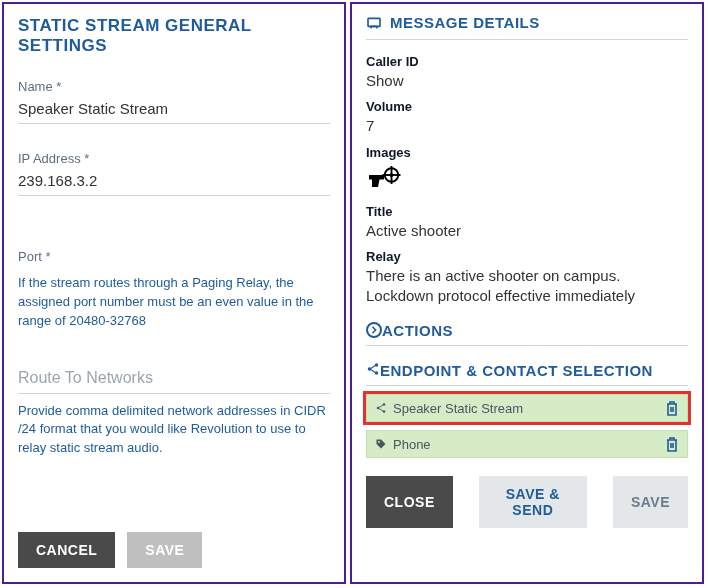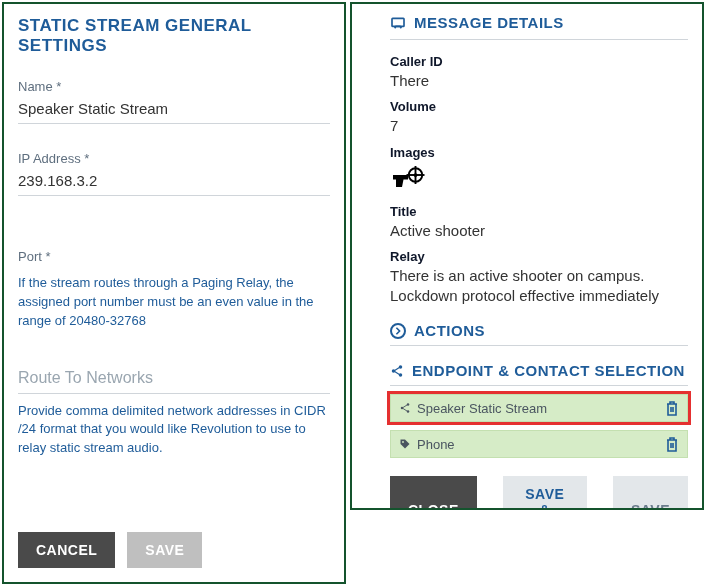--- a/index.html
+++ b/index.html
@@ -6,28 +6,28 @@
   body {
     font-family: "Segoe UI", Arial, sans-serif;
     background: #fff;
     width: 708px;
     height: 588px;
     display: flex;
     gap: 4px;
     padding: 2px;
   }
   .panel {
-    border: 2px solid #14532d;
+    border: 2px solid #4c1d95;
     background: #fff;
     display: flex;
     flex-direction: column;
     overflow: hidden;
   }
   .panel.left { width: 344px; height: 582px; padding: 12px 14px; position: relative; }
-  .panel.right { width: 354px; height: 508px; padding-left: 24px; }
+  .panel.right { width: 354px; height: 582px; }
 
   .section-title {
     color: #1f5c99;
     font-weight: 700;
     font-size: 17px;
     letter-spacing: 0.5px;
     margin-bottom: 10px;
   }
   .field-label {
     color: #5f6f7f;
@@ -81,22 +81,22 @@
     gap: 8px;
     border-bottom: 1px solid #d0d5da;
     padding-bottom: 8px;
     margin-bottom: 6px;
   }
   .right-header .section-title { margin-bottom: 0; font-size: 15px; }
   .r-label { color: #0f172a; font-weight:600; font-size: 13px; margin-top: 8px; }
   .r-value { color: #333; font-size: 15px; margin-top: 2px; line-height:1.35; }
   .sub-section {
     display: flex;
-    align-items: center;
-    gap: 8px;
+    align-items: flex-start;
+    gap: 0;
     border-bottom: 1px solid #d0d5da;
     padding: 6px 0;
     margin-top: 10px;
   }
   .sub-section .section-title { margin-bottom:0; font-size:15px; }
   .endpoint-item {
     display:flex;
     align-items:center;
     background:#d6ecc7;
     border:1px solid #c4e0b0;
@@ -159,21 +159,21 @@
       <span class="ico">
         <svg width="16" height="16" viewBox="0 0 24 24" fill="none" stroke="#1f5c99" stroke-width="2.5">
             <rect x="3" y="5" width="18" height="12" rx="1"></rect>
             <path d="M7 20l2-3h6l2 3"></path>
           </svg>
       </span>
       <div class="section-title">MESSAGE DETAILS</div>
     </div>
 
     <div class="r-label">Caller ID</div>
-    <div class="r-value">There</div>
+    <div class="r-value">Show</div>
 
     <div class="r-label">Volume</div>
     <div class="r-value">7</div>
 
     <div class="r-label">Images</div>
     <div class="img-box">
       <svg width="36" height="28" viewBox="0 0 48 36">
         <circle cx="34" cy="14" r="9" fill="none" stroke="#000" stroke-width="2.5"></circle>
         <line x1="34" y1="2" x2="34" y2="26" stroke="#000" stroke-width="2.5"></line>
         <line x1="22" y1="14" x2="46" y2="14" stroke="#000" stroke-width="2.5"></line>

